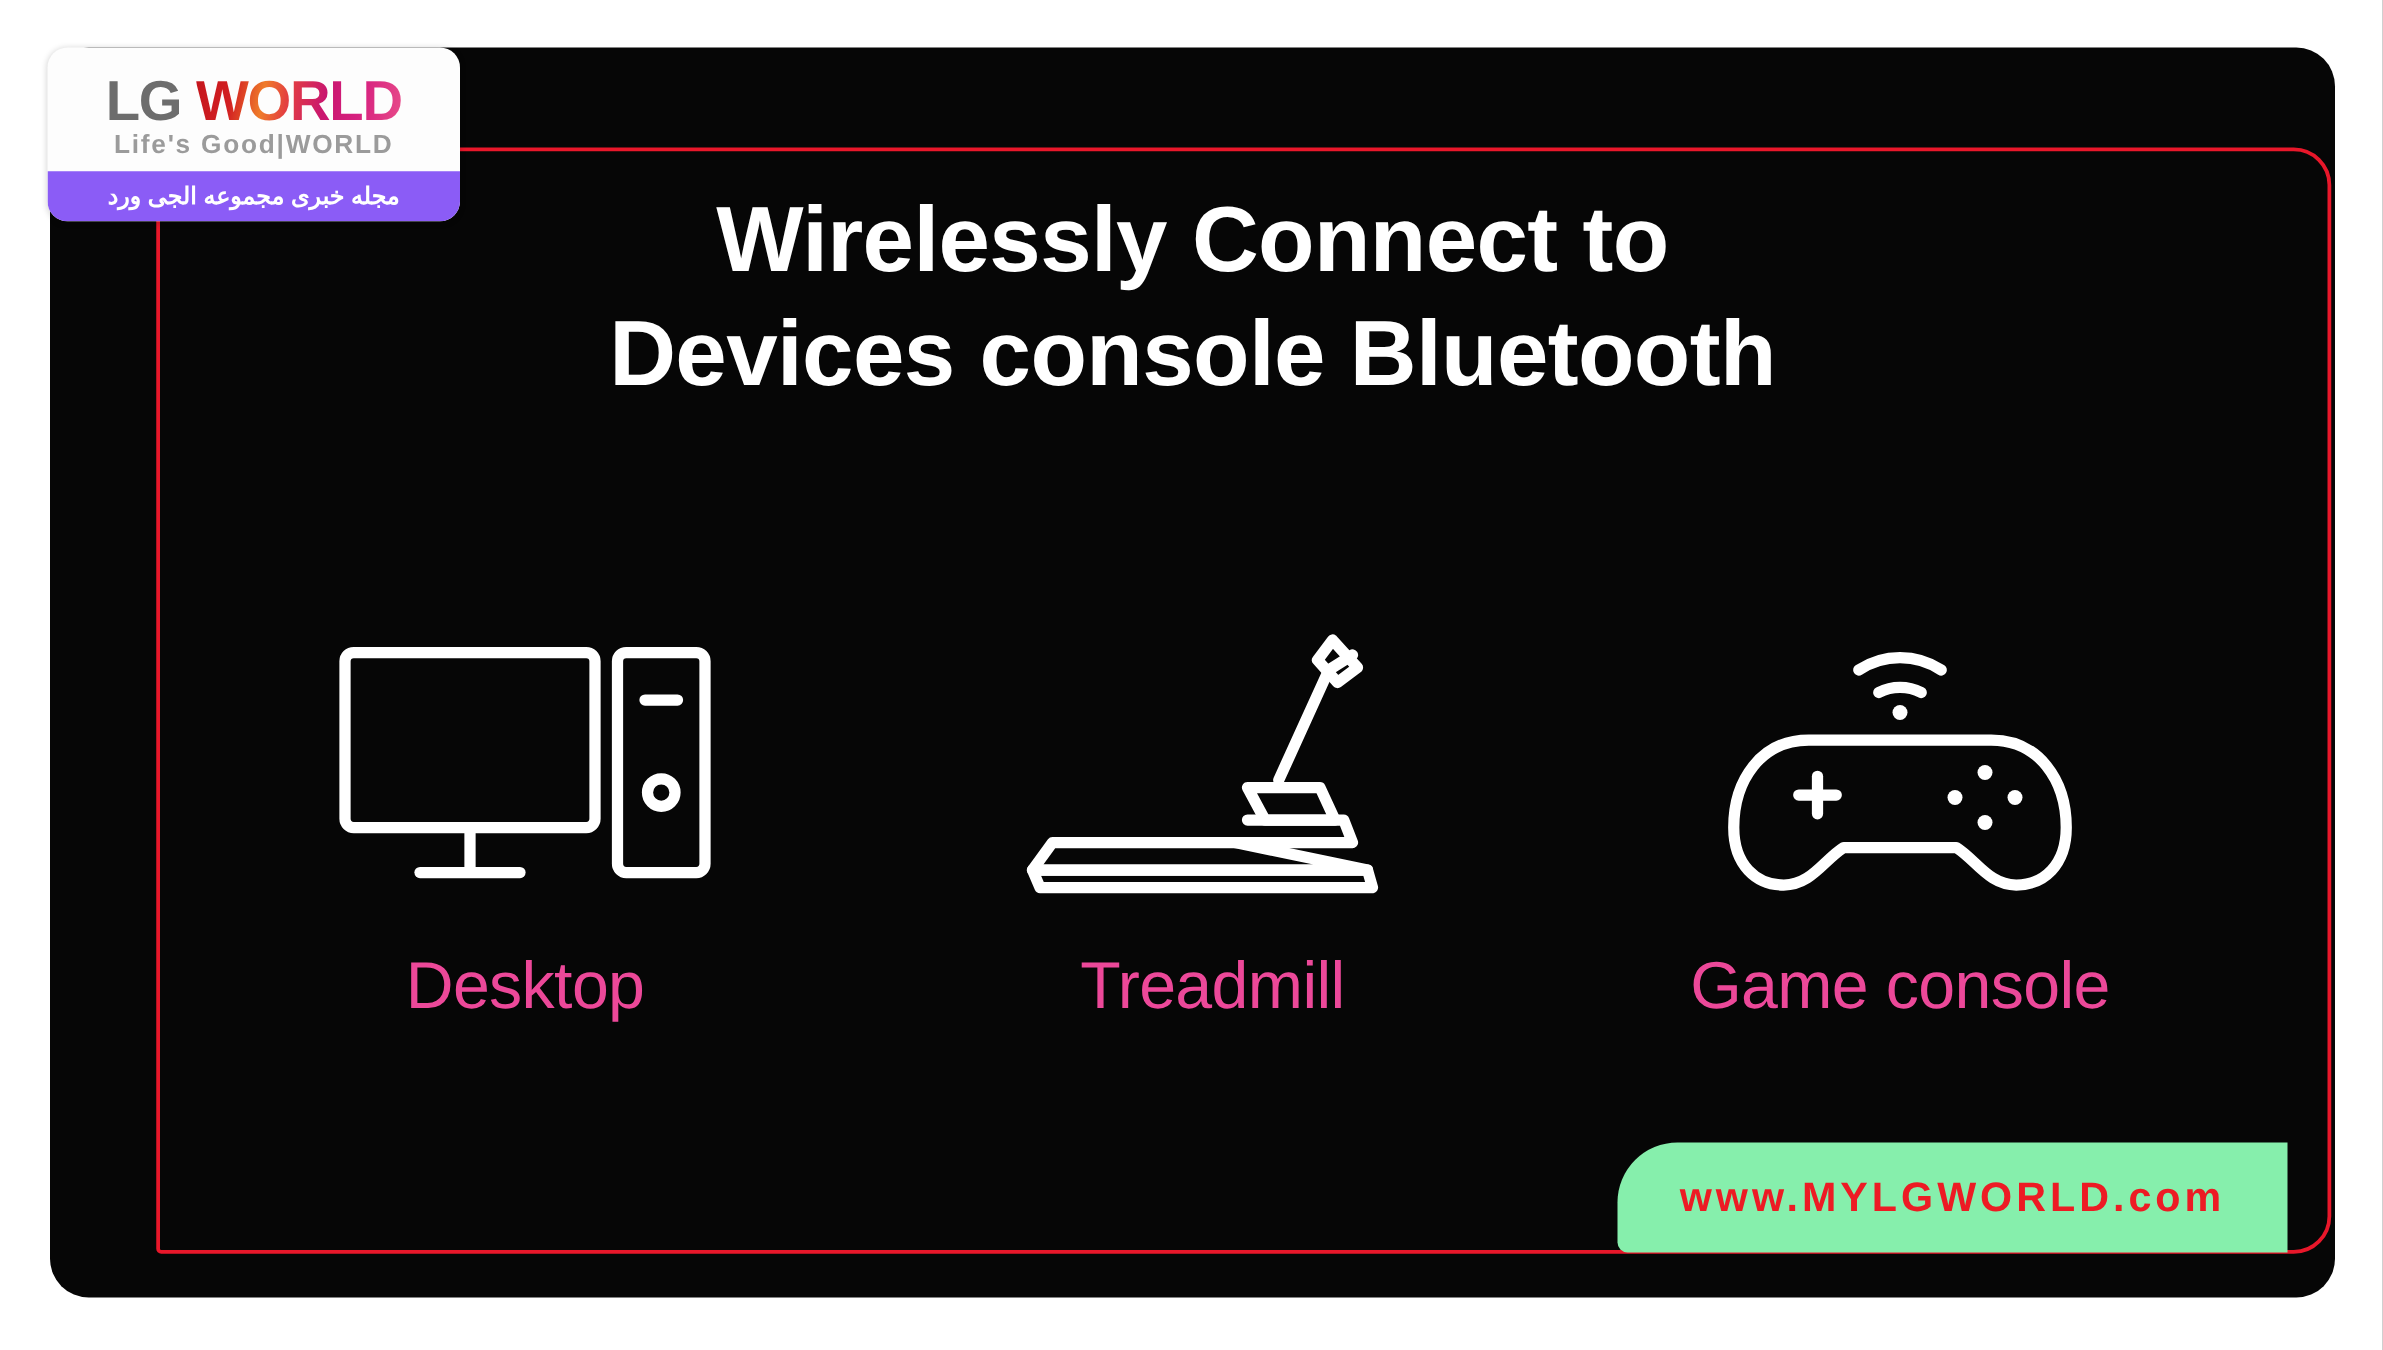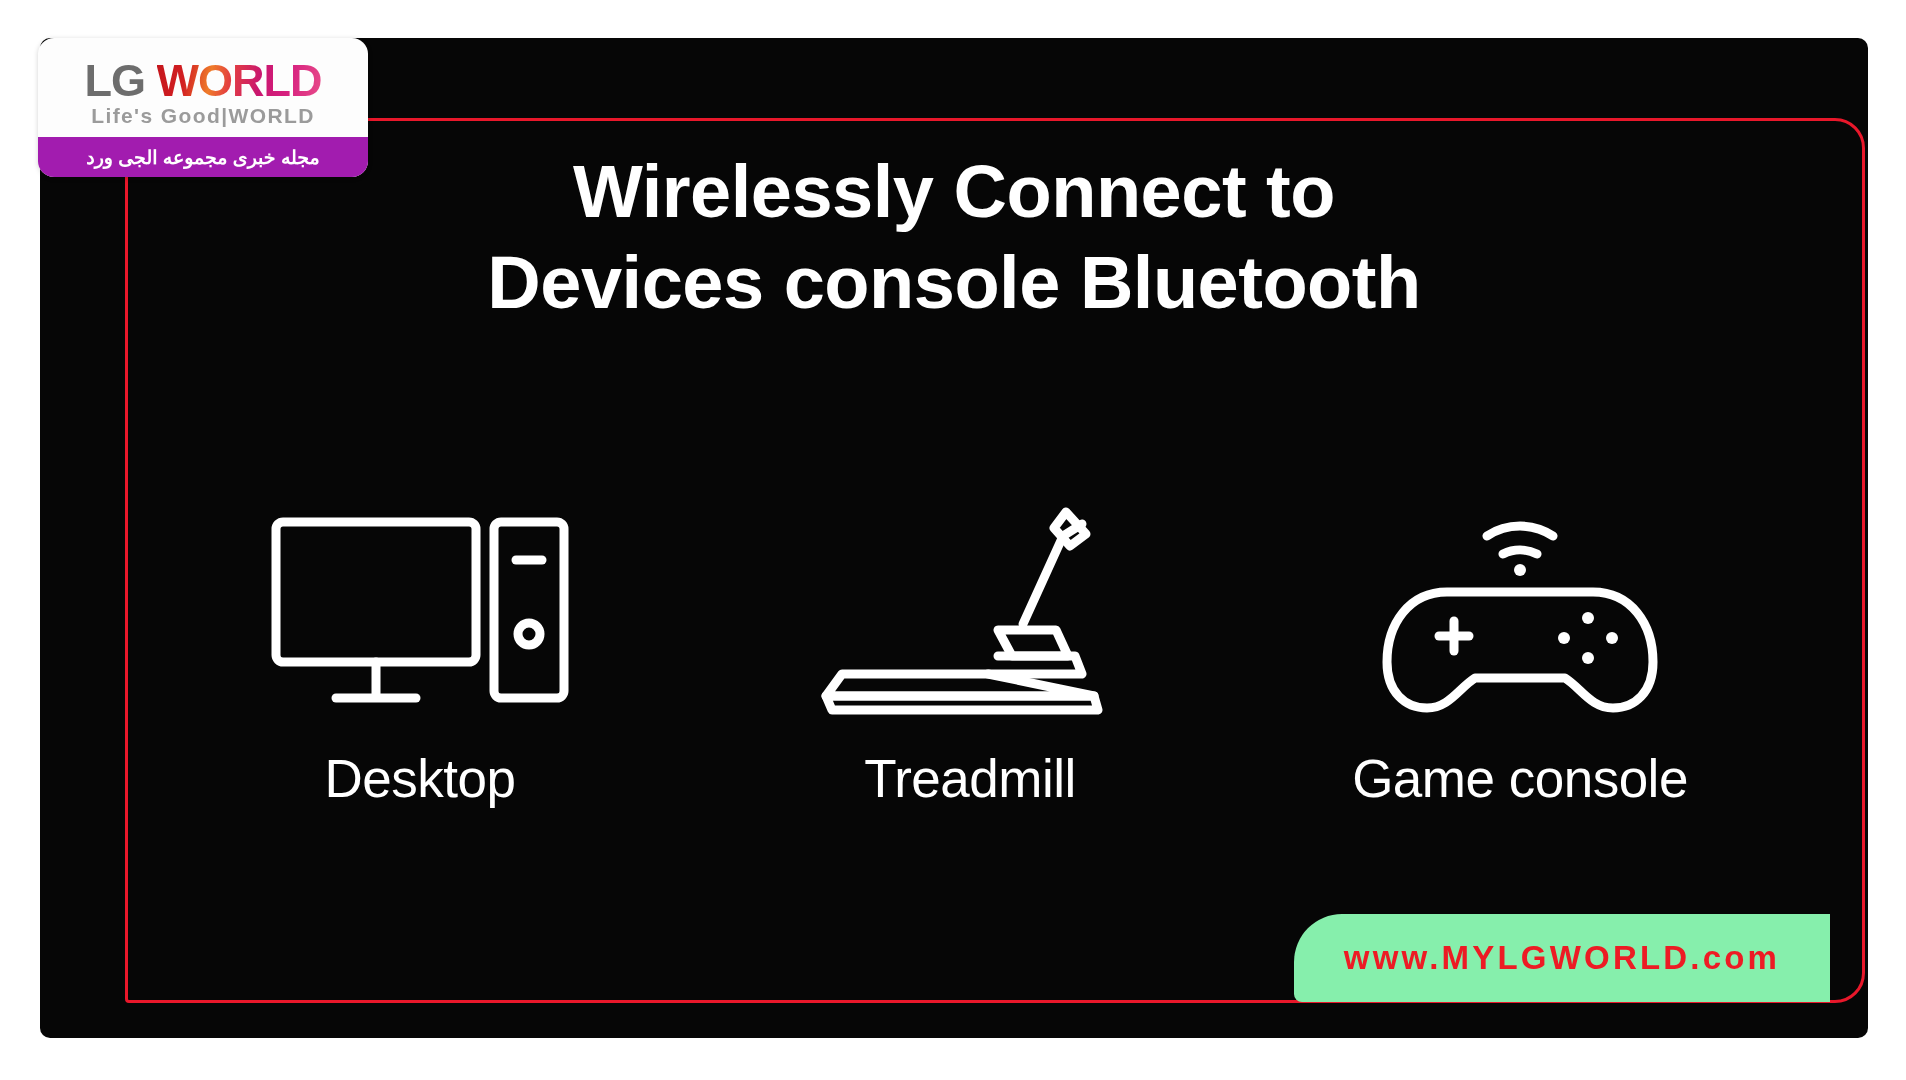--- a/index.html
+++ b/index.html
@@ -20,21 +20,21 @@
   }
 
   
   #card {
     position: absolute;
     left: 40px;
     top: 38px;
     width: 1828px;
     height: 1000px;
     background: #060606;
-    border-radius: 10px;
+    border-radius: 31px;
     overflow: hidden;
   }
 
   
   #red-frame {
     position: absolute;
     left: 85px;
     top: 80px;
     width: 1740px;
     height: 885px;
@@ -79,22 +79,22 @@
     flex-direction: column;
     align-items: center;
   }
   .device .art {
     height: 270px;
     display: flex;
     align-items: center;
     justify-content: center;
   }
   .device .caption {
-    margin-top: 0;
-    color: #ffffff;
+    margin-top: 10px;
+    color: #ec4899;
     font-size: 53px;
     font-weight: normal;
     letter-spacing: -0.5px;
     white-space: nowrap;
   }
 
   
   #logo-badge {
     position: absolute;
     left: 38px;
@@ -134,21 +134,21 @@
     font-weight: bold;
     letter-spacing: 1.4px;
     white-space: nowrap;
   }
   #logo-fa-bar {
     position: absolute;
     left: 0;
     bottom: 0;
     width: 330px;
     height: 40px;
-    background: #a21caf;
+    background: #8b5cf6;
     display: flex;
     align-items: center;
     justify-content: center;
   }
   #logo-fa-bar span {
     color: #ffffff;
     font-size: 19px;
     font-weight: bold;
     direction: rtl;
     white-space: nowrap;

